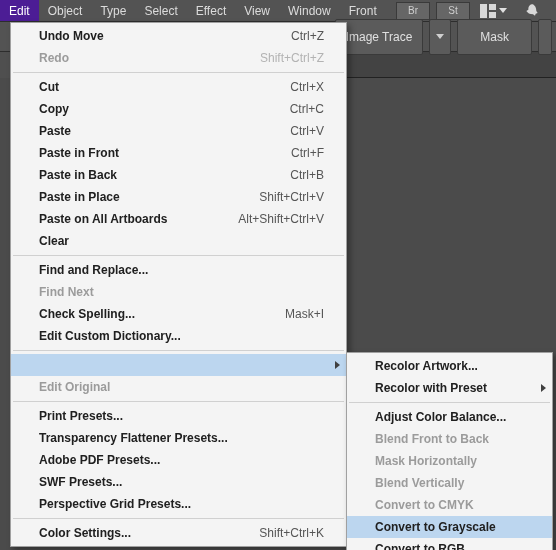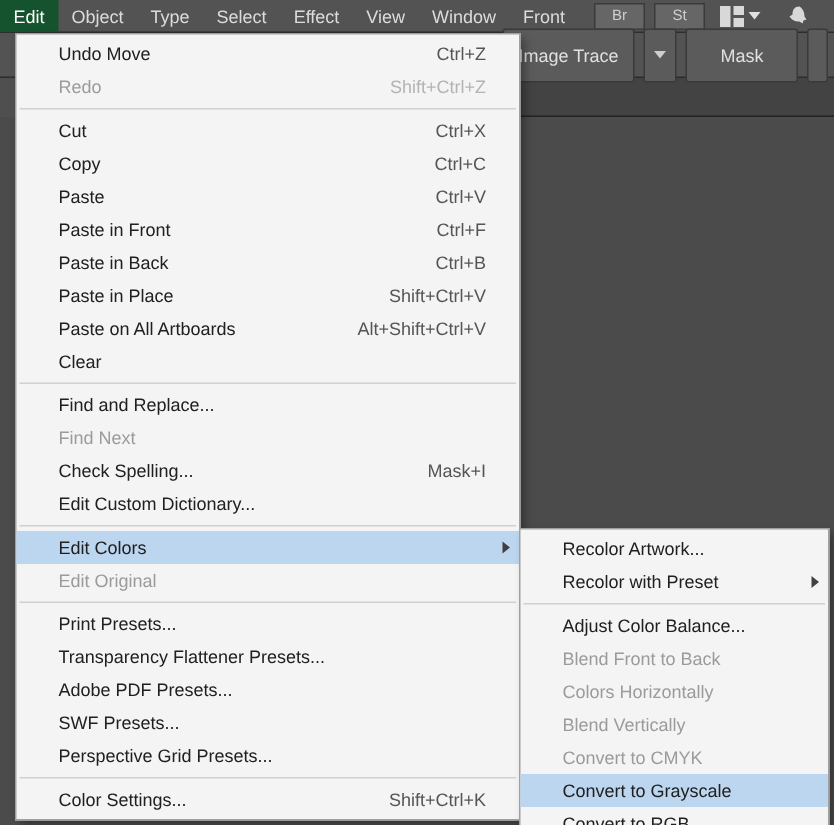--- a/index.html
+++ b/index.html
@@ -7,21 +7,21 @@
   
   
   .menubar {
     height: 22px; background: #535353; display: flex; align-items: stretch;
     border-bottom: 1px solid #2d2d2d;
   }
   .menubar .mitem {
     padding: 0 9px; line-height: 22px; color: #dcdcdc; cursor: default;
   }
   .menubar .mitem.open {
-    background: #14532d; color: #fff;
+    background: #4c1d95; color: #fff;
   }
   .menubar .icons { margin-left: auto; display: flex; align-items: center; gap: 6px; padding-right: 6px; }
   .menubar .icons .tb-icon {
     width: 34px; height: 18px; background: #666; border: 1px solid #3a3a3a;
     display: flex; align-items: center; justify-content: center; color: #cfcfcf;
     font-size: 10px;
   }
   .menubar .icons .tb-icon.nobg { background: none; border: none; }
   
   
@@ -63,21 +63,21 @@
   }
   .dropdown { top: 22px; left: 10px; width: 337px; z-index: 10; }
   .submenu { top: 352px; left: 346px; width: 207px; z-index: 11; }
   
   .row {
     display: flex; align-items: center; height: 22px; padding: 0 22px 0 28px;
     color: #202020; cursor: default; position: relative;
   }
   .row.disabled { color: #9b9b9b; }
   .row.highlight { background: #bcd6ef; }
-  .row .label { flex: 1; }
+  .row .label { flex: 1; font-weight: bold; }
   .row .short { color: #555; margin-left: auto; }
   .row.disabled .short { color: #b3b3b3; }
   .row .subarrow {
     position: absolute; right: 6px;
     width: 0; height: 0; border-top: 4px solid transparent;
     border-bottom: 4px solid transparent; border-left: 5px solid #404040;
   }
   .sep { height: 1px; margin: 3px 2px; background: #d0d0d0; }
   
   .small-chev {
@@ -191,21 +191,20 @@
     </div>
     <div class="row">
       <span class="label">Check Spelling...</span>
       <span class="short">Mask+I</span>
     </div>
     <div class="row">
       <span class="label">Edit Custom Dictionary...</span>
     </div>
     <div class="sep"></div>
     <div class="row highlight">
-      <span class="label">Edit Colors</span>
       <span class="subarrow"></span>
     </div>
     <div class="row disabled">
       <span class="label">Edit Original</span>
     </div>
     <div class="sep"></div>
     <div class="row">
       <span class="label">Print Presets...</span>
     </div>
     <div class="row">
@@ -236,21 +235,21 @@
       <span class="subarrow"></span>
     </div>
     <div class="sep"></div>
     <div class="row">
       <span class="label">Adjust Color Balance...</span>
     </div>
     <div class="row disabled">
       <span class="label">Blend Front to Back</span>
     </div>
     <div class="row disabled">
-      <span class="label">Colors Horizontally</span>
+      <span class="label">Mask Horizontally</span>
     </div>
     <div class="row disabled">
       <span class="label">Blend Vertically</span>
     </div>
     <div class="row disabled">
       <span class="label">Convert to CMYK</span>
     </div>
     <div class="row highlight">
       <span class="label">Convert to Grayscale</span>
     </div>

